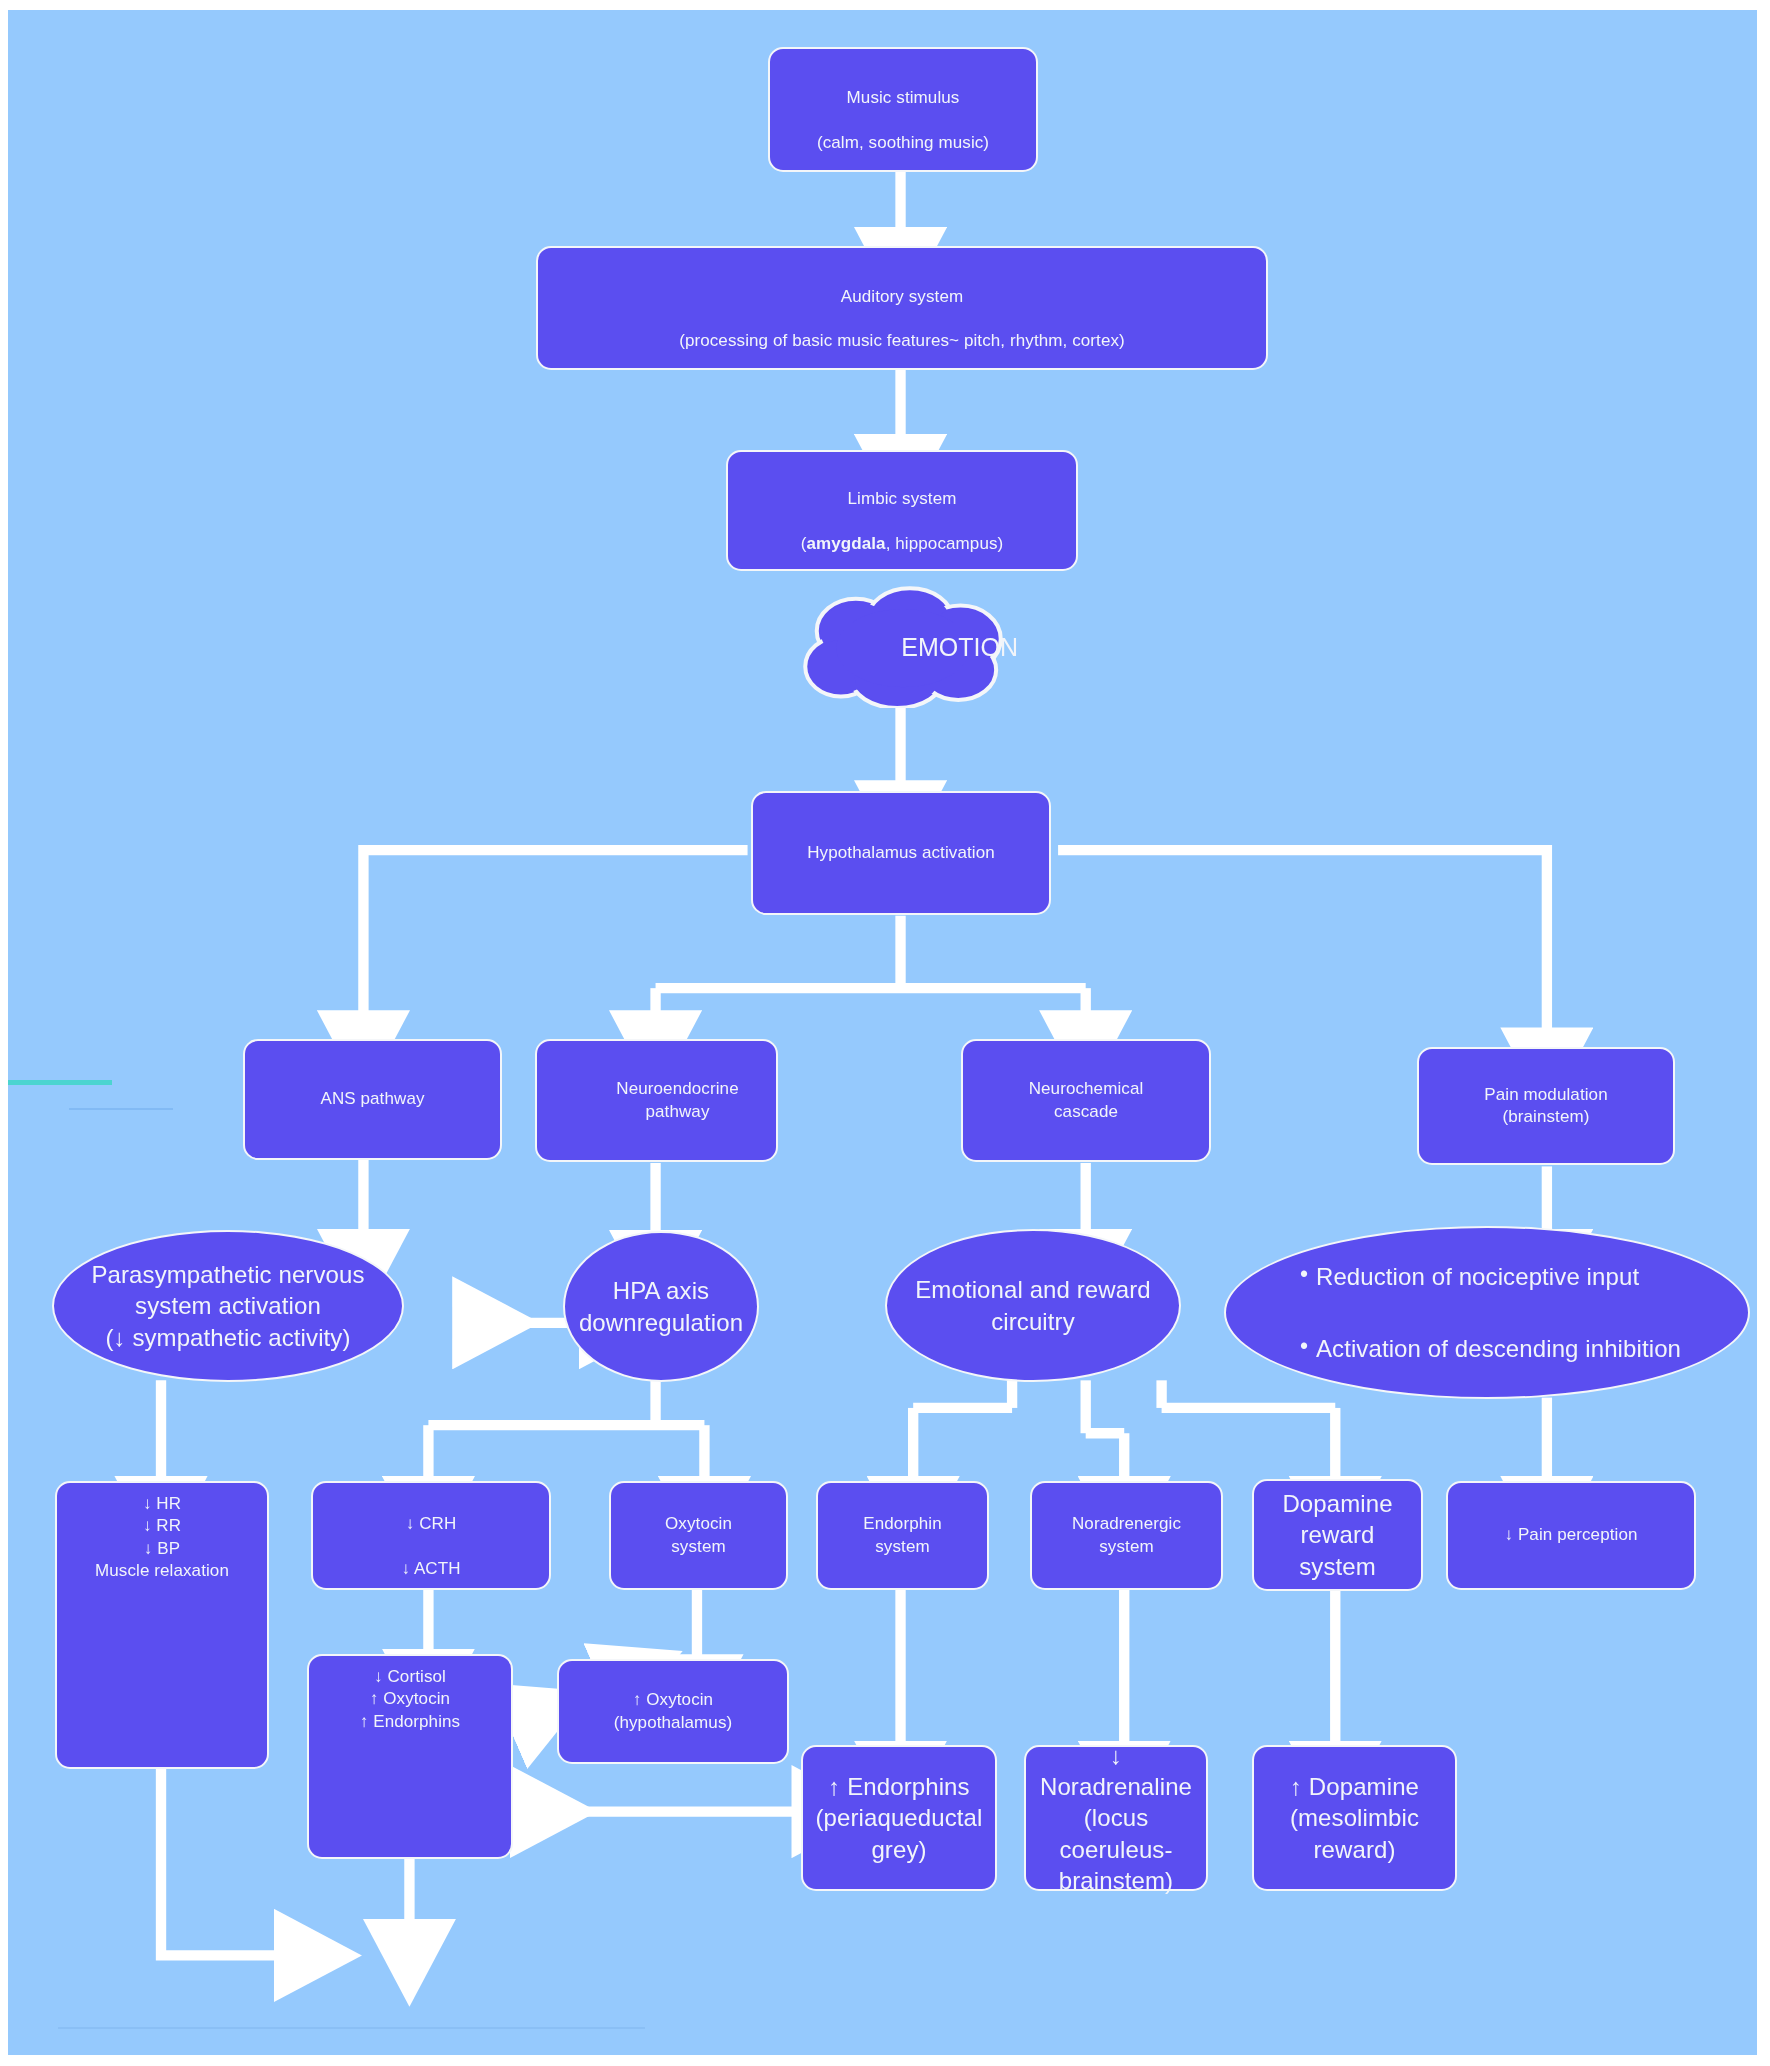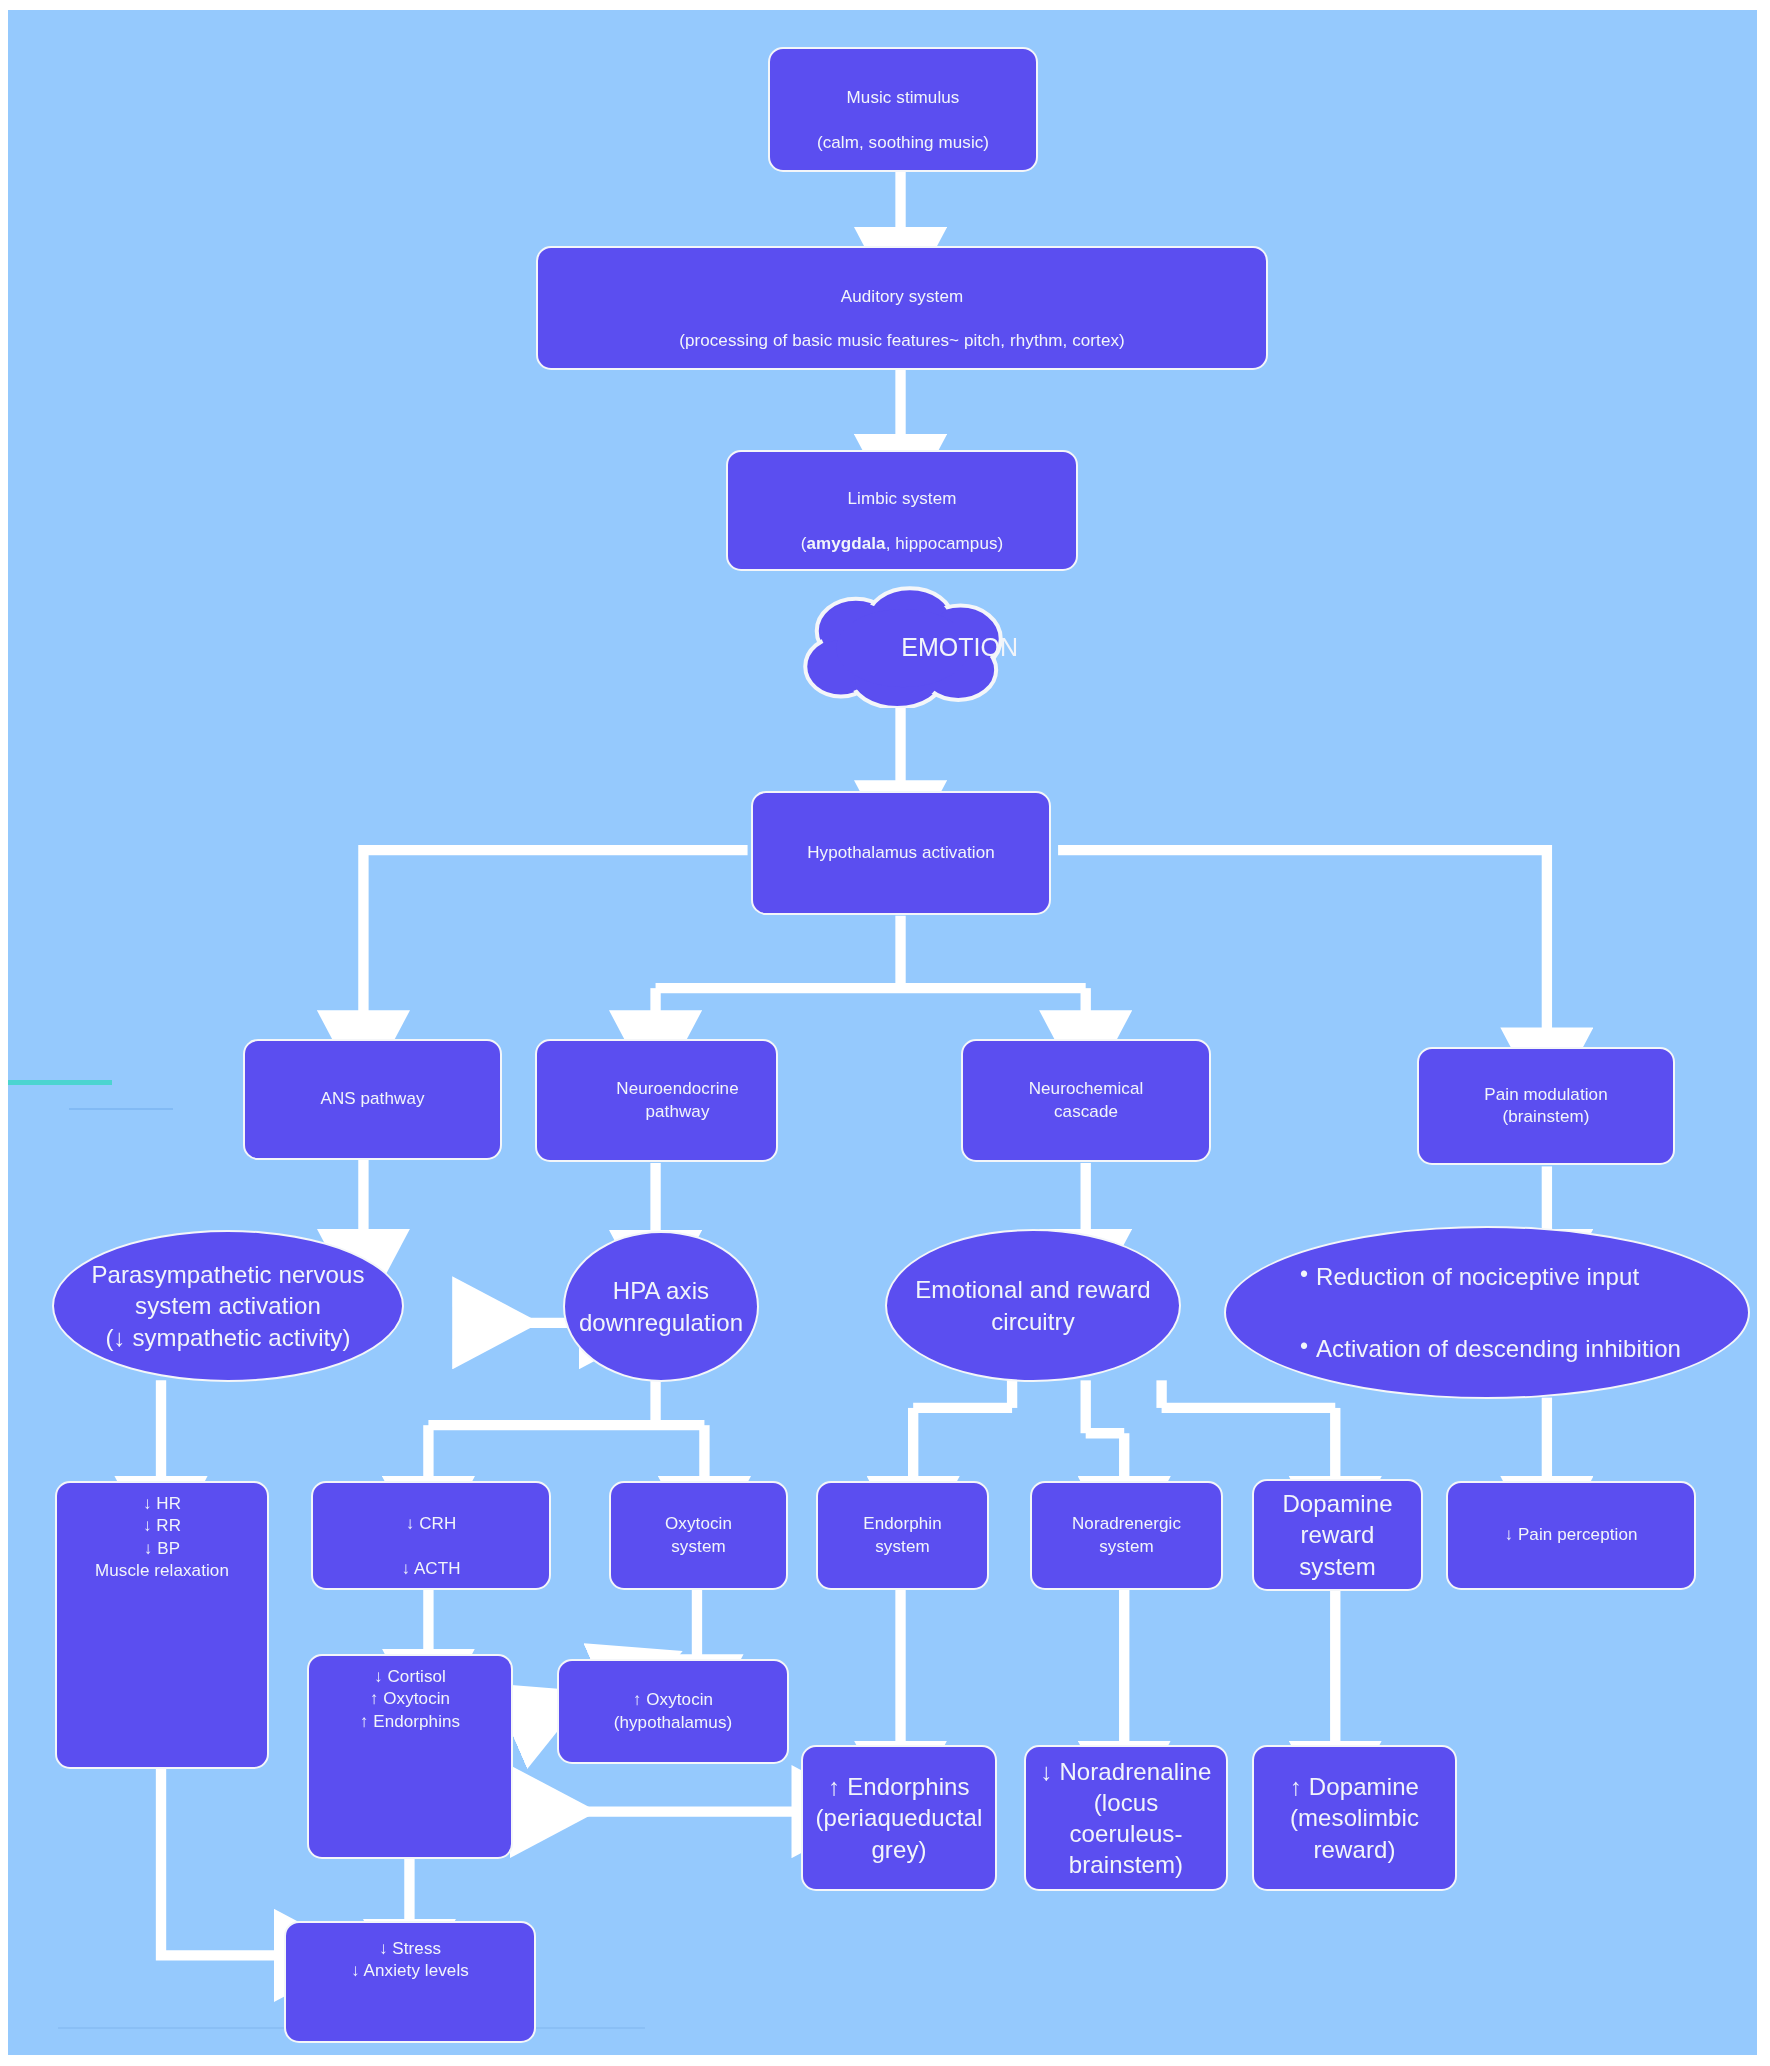--- a/index.html
+++ b/index.html
@@ -271,33 +271,27 @@
     <div class="txt"><span>↑ Oxytocin
 (hypothalamus)</span></div>
   </div>
 
   <div class="node rect f42" style="left:801px;top:1745px;width:196px;height:146px;">
     <div class="txt"><span>↑ Endorphins
 (periaqueductal
 grey)</span></div>
   </div>
 
-  <div class="node rect f42" style="left:1024px;top:1745px;width:204px;height:146px;">
+  <div class="node rect f42" style="left:1024px;top:1745px;width:184px;height:146px;">
     <div class="txt"><span>↓ Noradrenaline
 (locus coeruleus-
 brainstem)</span></div>
   </div>
 
   <div class="node rect f42" style="left:1252px;top:1745px;width:205px;height:146px;">
     <div class="txt"><span>↑ Dopamine
 (mesolimbic
 reward)</span></div>
   </div>
 
-  <div class="node rect f44" style="left:284px;top:1921px;width:252px;height:122px;">
-    <div class="stack" style="padding:15px 5.8px;">
-      <span>↓ Stress</span>
-      <span>↓ Anxiety levels</span>
-    </div>
-  </div>
 
 </div>
 
 
 </body></html>

